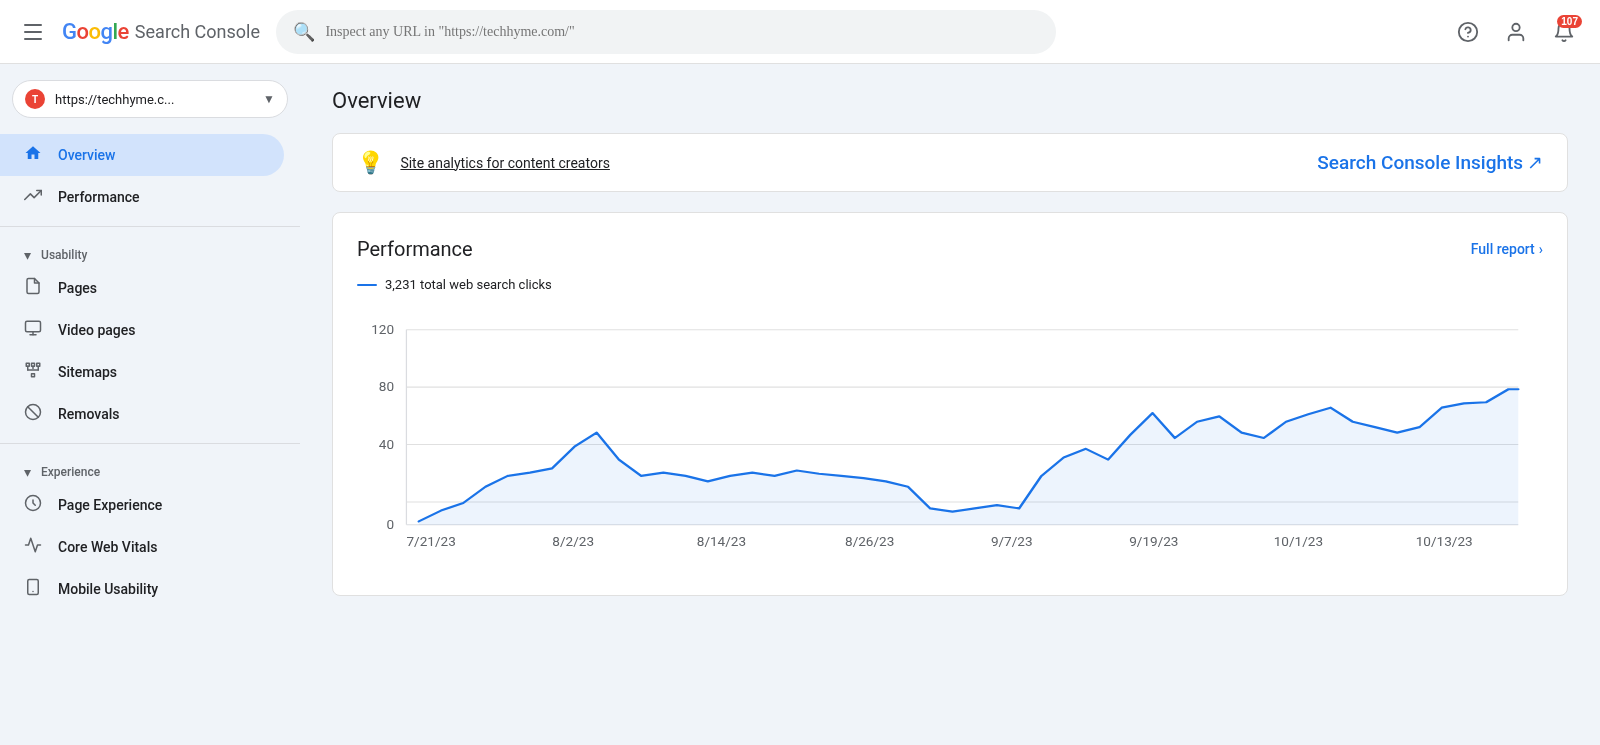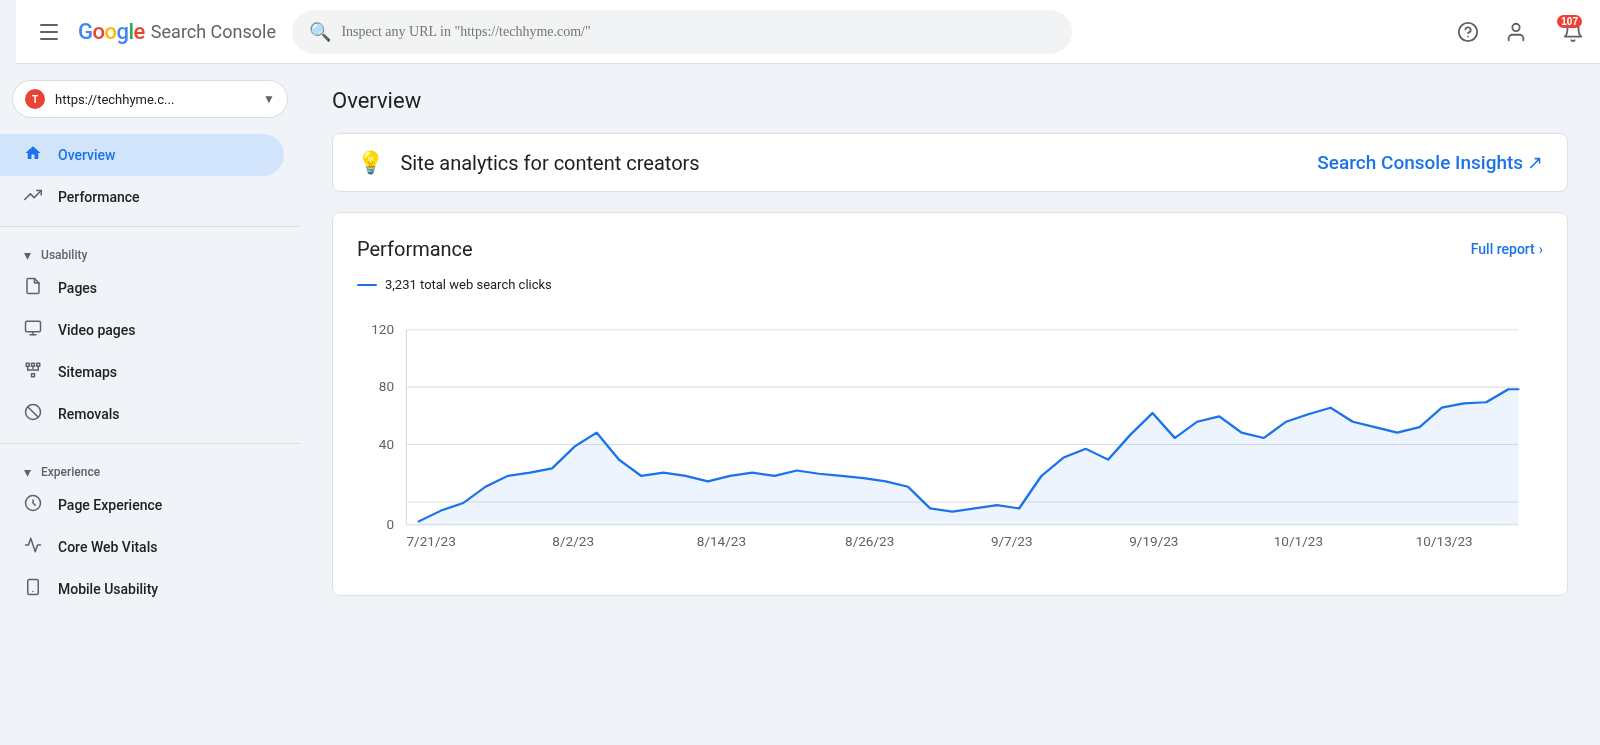--- a/index.html
+++ b/index.html
@@ -18,21 +18,20 @@
     .top-header {
       background: #fff;
       display: flex;
       align-items: center;
       padding: 0 16px;
       height: 64px;
       border-bottom: 1px solid #e0e0e0;
       gap: 12px;
       flex-shrink: 0;
       z-index: 10;
-      margin-left: 16px;
     }
     .hamburger-icon {
       cursor: pointer;
       display: flex;
       flex-direction: column;
       gap: 5px;
       padding: 8px;
     }
     .hamburger-icon span {
       display: block;
@@ -242,22 +241,23 @@
       margin-bottom: 20px;
       border: 1px solid #e0e0e0;
     }
     .banner-icon {
       font-size: 22px;
       color: #f9ab00;
       flex-shrink: 0;
     }
     .banner-text {
       flex: 1;
-      font-size: 20px;
-      color: #202124;
+      font-size: 14px;
+      color: #202124;
+      text-decoration: underline;
     }
     .banner-link {
       color: #1a73e8;
       font-size: 19px;
       text-decoration: none;
       cursor: pointer;
       white-space: nowrap;
       display: flex;
       align-items: center;
       gap: 4px;
@@ -368,21 +368,21 @@
           <path d="M9.09 9a3 3 0 0 1 5.83 1c0 2-3 3-3 3"></path>
           <line x1="12" y1="17" x2="12.01" y2="17"></line>
         </svg>
     </button>
     <button class="icon-btn" title="Account">
       <svg width="22" height="22" viewBox="0 0 24 24" fill="none" stroke="#5f6368" stroke-width="2" stroke-linecap="round" stroke-linejoin="round">
           <path d="M20 21v-2a4 4 0 0 0-4-4H8a4 4 0 0 0-4 4v2"></path>
           <circle cx="12" cy="7" r="4"></circle>
         </svg>
     </button>
-    <button class="icon-btn" title="Notifications" style="position:relative;justify-content:flex-end;">
+    <button class="icon-btn" title="Notifications" style="position:relative;">
       <svg width="22" height="22" viewBox="0 0 24 24" fill="none" stroke="#5f6368" stroke-width="2" stroke-linecap="round" stroke-linejoin="round">
           <path d="M18 8A6 6 0 0 0 6 8c0 7-3 9-3 9h18s-3-2-3-9"></path>
           <path d="M13.73 21a2 2 0 0 1-3.46 0"></path>
         </svg>
       <span class="notification-badge">107</span>
     </button>
   </div>
 </header>
 
 <div class="main-layout">

